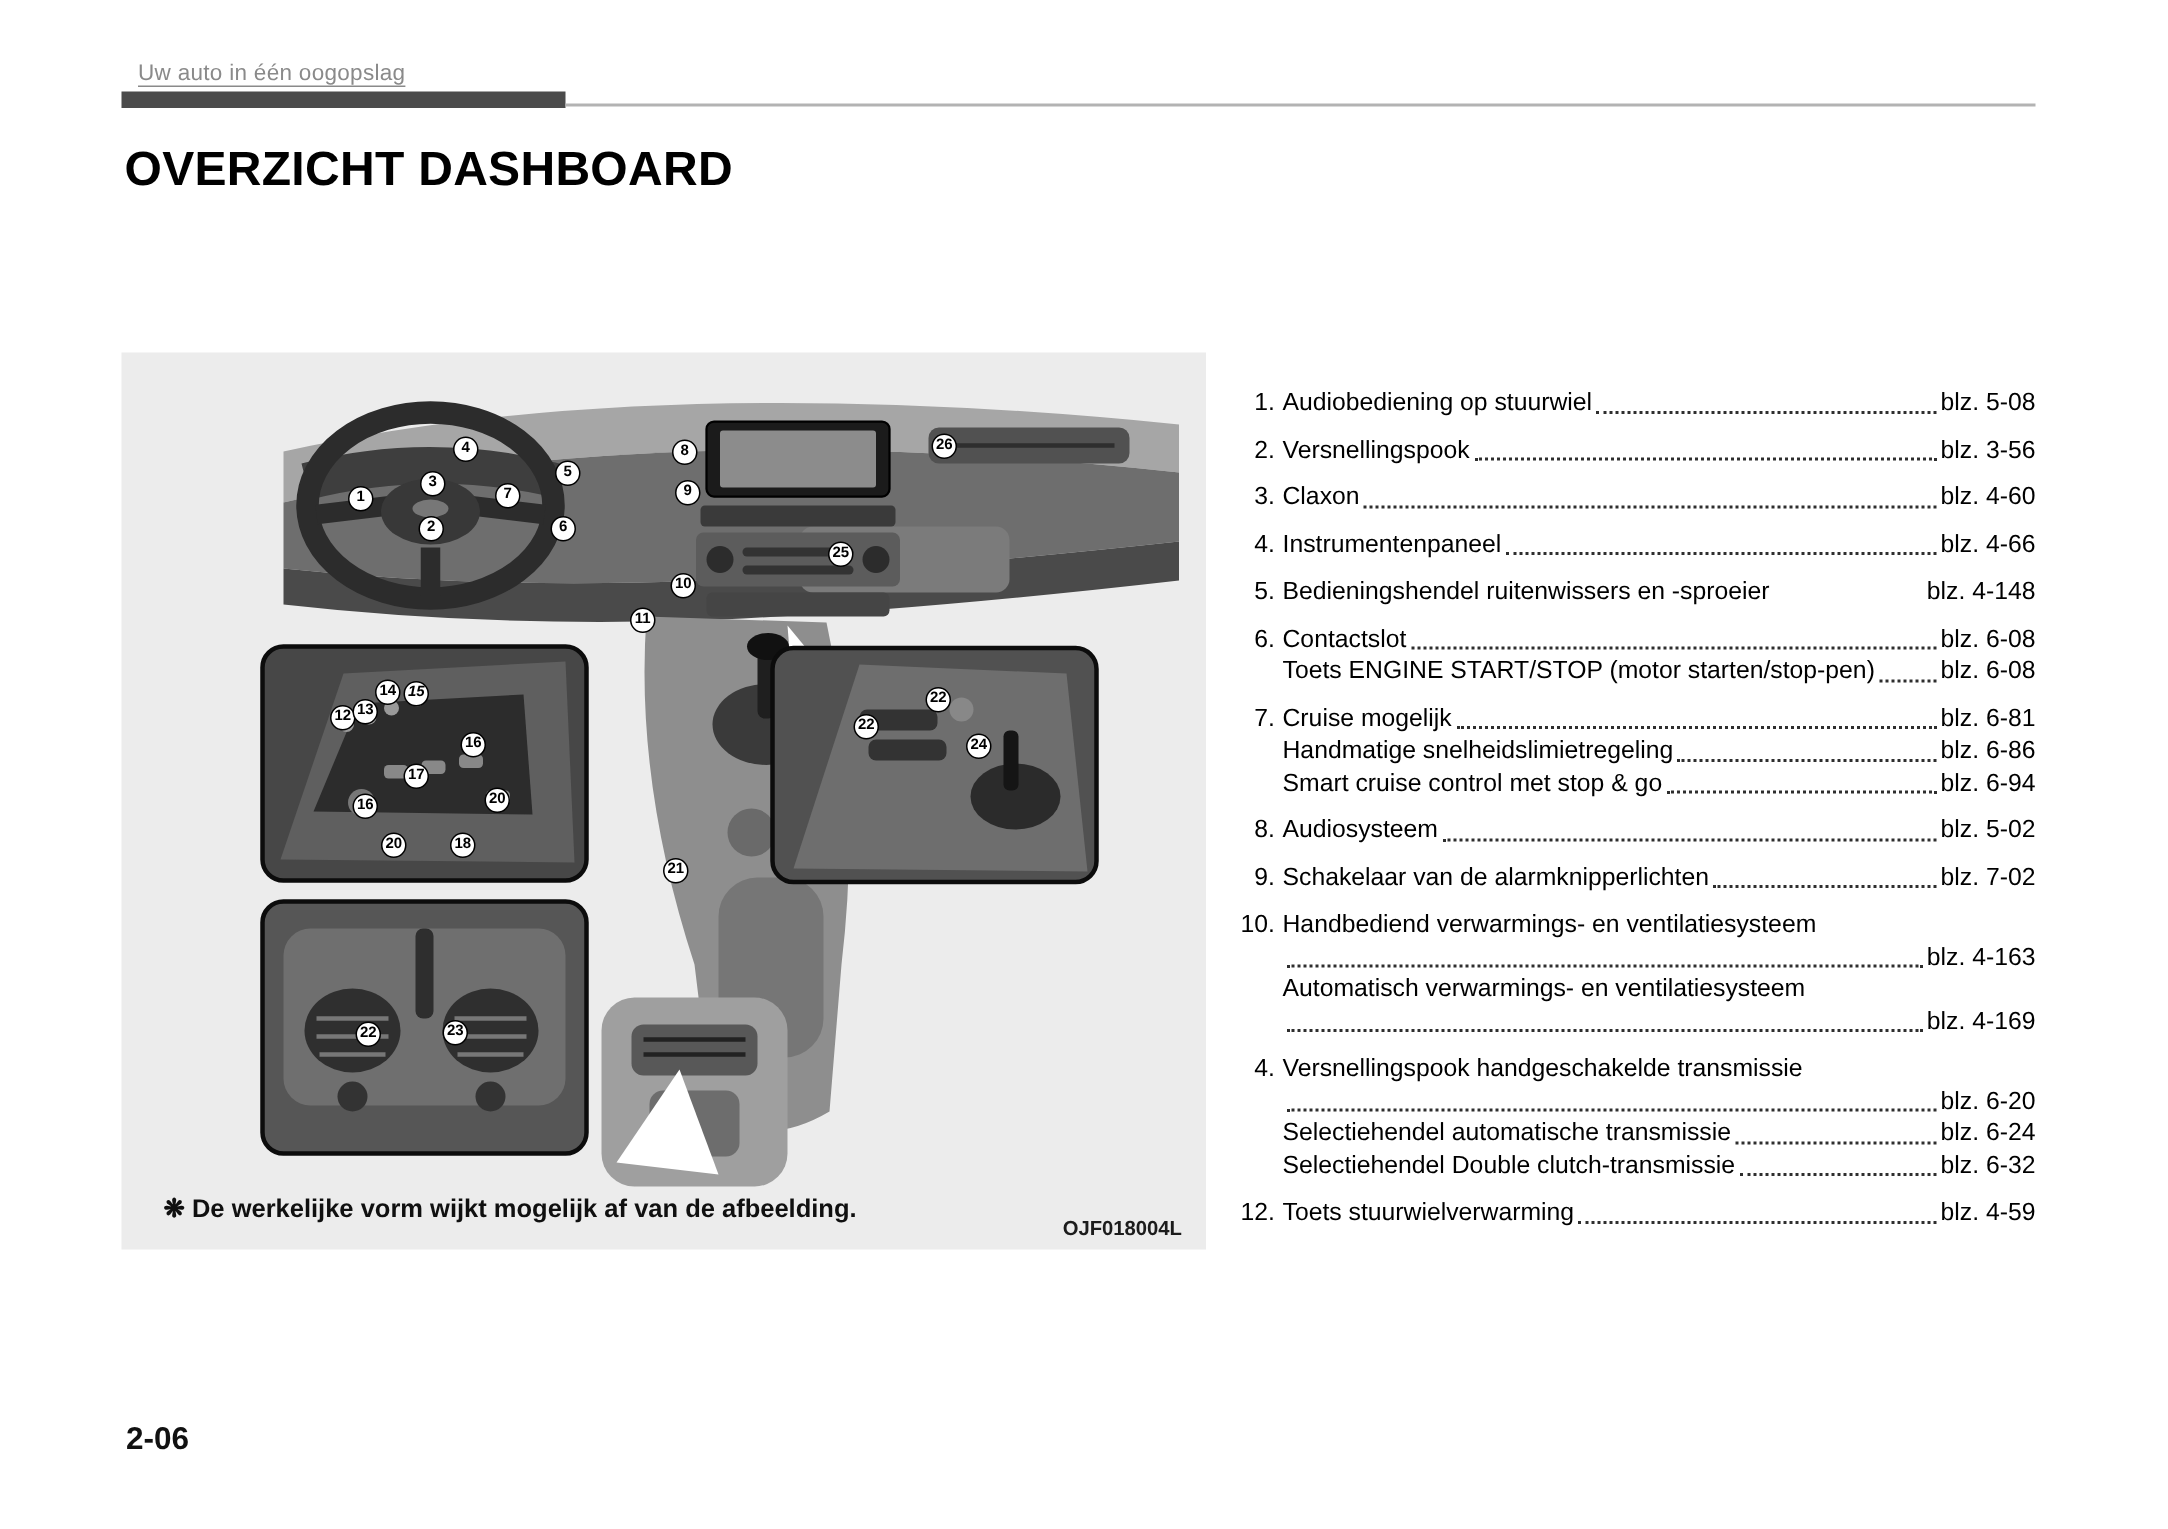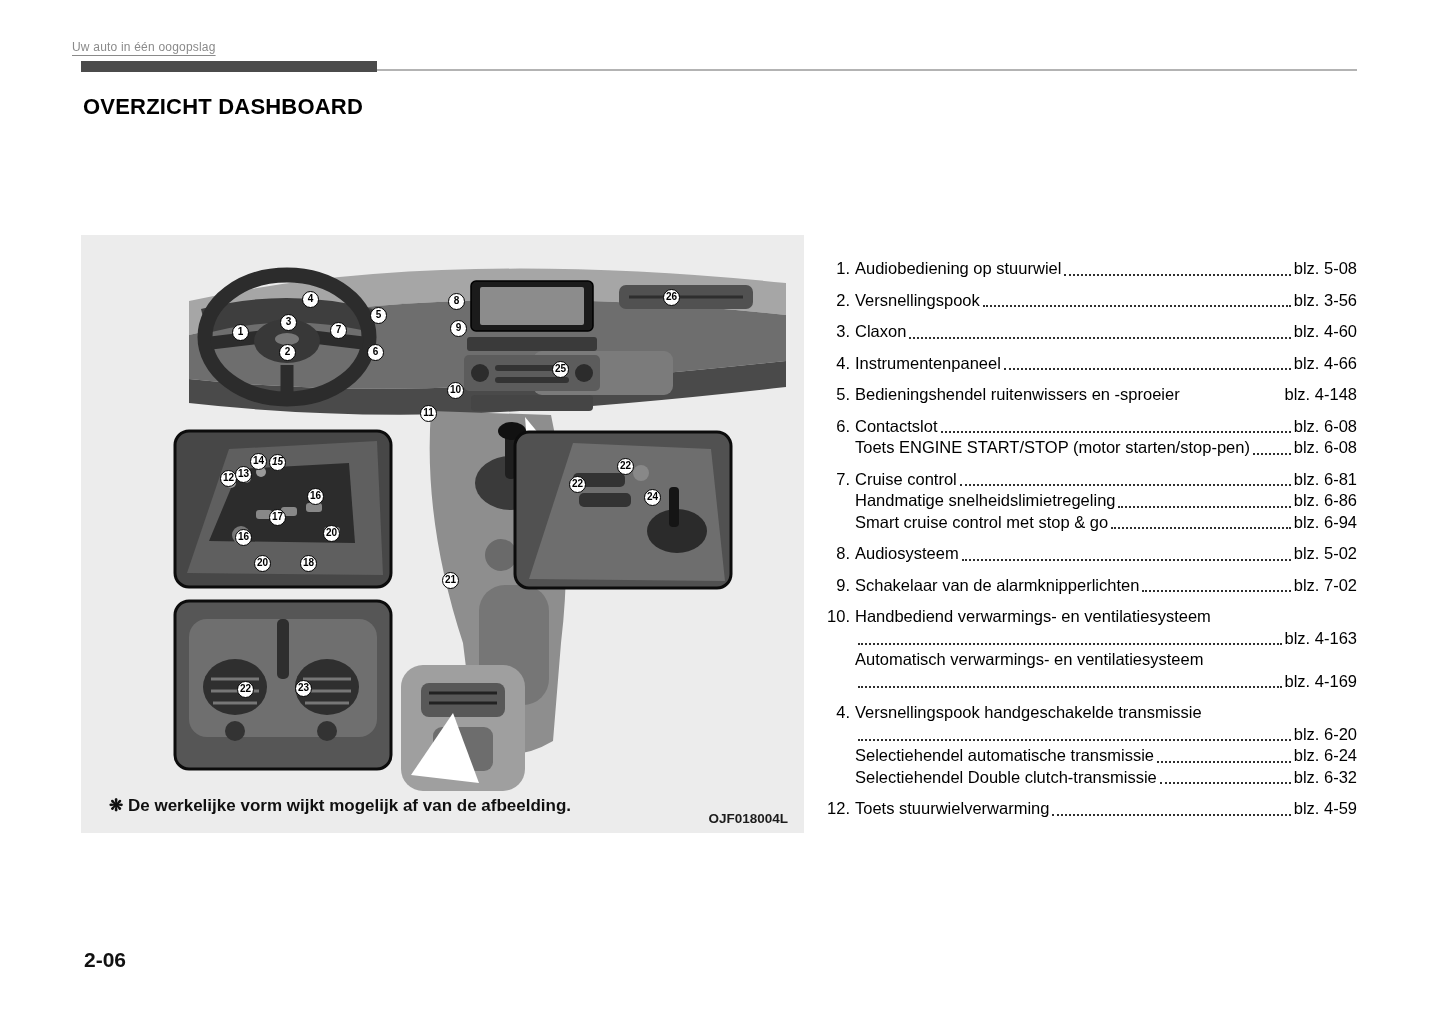--- a/index.html
+++ b/index.html
@@ -2,27 +2,27 @@
 <html><head>
 <meta charset="utf-8">
 <style>
   html,body{margin:0;padding:0;background:#ffffff;}
   .page{
     position:relative;width:1445px;height:1019px;background:#ffffff;
     font-family:"Liberation Sans", sans-serif;color:#000;overflow:hidden;
   }
   
   .section-title{
-    position:absolute;left:72px;top:40px;font-size:12px;color:#8a8a8a;
+    position:absolute;left:92px;top:40px;font-size:15px;color:#8a8a8a;
     text-decoration:underline;text-underline-offset:4px;letter-spacing:.2px;
   }
   .header-bar{position:absolute;left:81px;top:61px;width:296px;height:11px;background:#4b4b4b;}
   .header-line{position:absolute;left:377px;top:69px;width:980px;height:2px;background:#b3b3b3;}
   .page-title{
-    position:absolute;left:83px;top:94px;margin:0;font-size:22px;font-weight:bold;
+    position:absolute;left:83px;top:94px;margin:0;font-size:32px;font-weight:bold;
     color:#000;letter-spacing:.2px;
   }
   
   .figure{position:absolute;left:81px;top:235px;width:723px;height:598px;background:#ececec;}
   .figure svg{position:absolute;left:0;top:0;}
   .callout-layer{position:absolute;inset:0;}
   .callout{
     position:absolute;width:17px;height:17px;margin:-8px 0 0 -8px;box-sizing:border-box;
     border:1.5px solid #000;border-radius:50%;background:#fff;
     font-size:10px;font-weight:bold;line-height:14px;text-align:center;color:#000;
@@ -142,21 +142,21 @@
         <div class="callout" style="left: 207px; top: 87px;">3</div>
         <div class="callout" style="left: 229px; top: 64px;">4</div>
         <div class="callout" style="left: 297px; top: 80px;">5</div>
         <div class="callout" style="left: 294px; top: 117px;">6</div>
         <div class="callout" style="left: 257px; top: 95px;">7</div>
         <div class="callout" style="left: 375px; top: 66px;">8</div>
         <div class="callout" style="left: 377px; top: 93px;">9</div>
         <div class="callout" style="left: 374px; top: 155px;">10</div>
         <div class="callout" style="left: 347px; top: 178px;">11</div>
         <div class="callout" style="left: 479px; top: 134px;">25</div>
-        <div class="callout" style="left: 590px; top: 62px;">26</div>
+        <div class="callout" style="left: 548px; top: 62px;">26</div>
         <div class="callout" style="left: 147px; top: 243px;">12</div>
         <div class="callout" style="left: 162px; top: 239px;">13</div>
         <div class="callout" style="left: 177px; top: 226px;">14</div>
         <div class="callout" style="left: 196px; top: 227px; font-style: italic;">15</div>
         <div class="callout" style="left: 234px; top: 261px;">16</div>
         <div class="callout" style="left: 196px; top: 282px;">17</div>
         <div class="callout" style="left: 162px; top: 302px;">16</div>
         <div class="callout" style="left: 250px; top: 298px;">20</div>
         <div class="callout" style="left: 181px; top: 328px;">20</div>
         <div class="callout" style="left: 227px; top: 328px;">18</div>
@@ -234,21 +234,21 @@
             <span class="toc-text">Toets ENGINE START/STOP (motor starten/stop-pen)</span>
             <span class="dots"></span>
             <span class="toc-page">blz. 6-08</span>
           </div>
         </div>
       </div>
       <div class="toc-item">
         <span class="toc-num">7.</span>
         <div class="toc-entries">
           <div class="toc-row">
-            <span class="toc-text">Cruise control</span>
+            <span class="toc-text">Cruise mogelijk</span>
             <span class="dots"></span>
             <span class="toc-page">blz. 6-81</span>
           </div>
           <div class="toc-row">
             <span class="toc-text">Handmatige snelheidslimietregeling</span>
             <span class="dots"></span>
             <span class="toc-page">blz. 6-86</span>
           </div>
           <div class="toc-row">
             <span class="toc-text">Smart cruise control met stop &amp; go</span>

